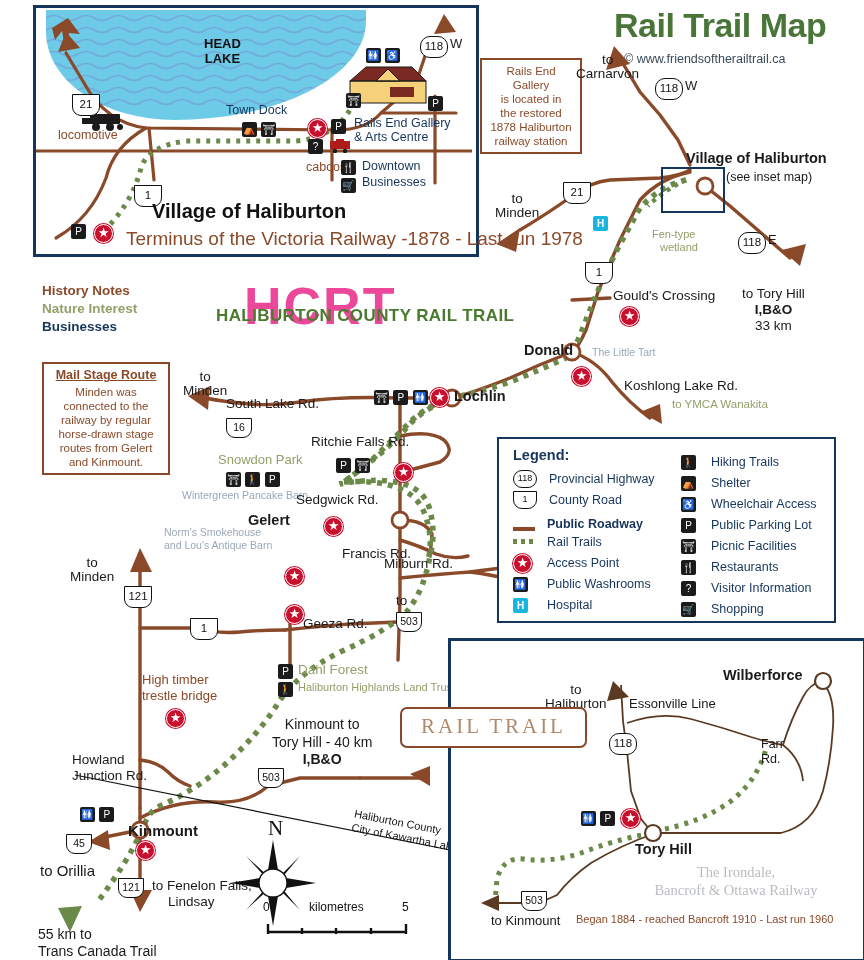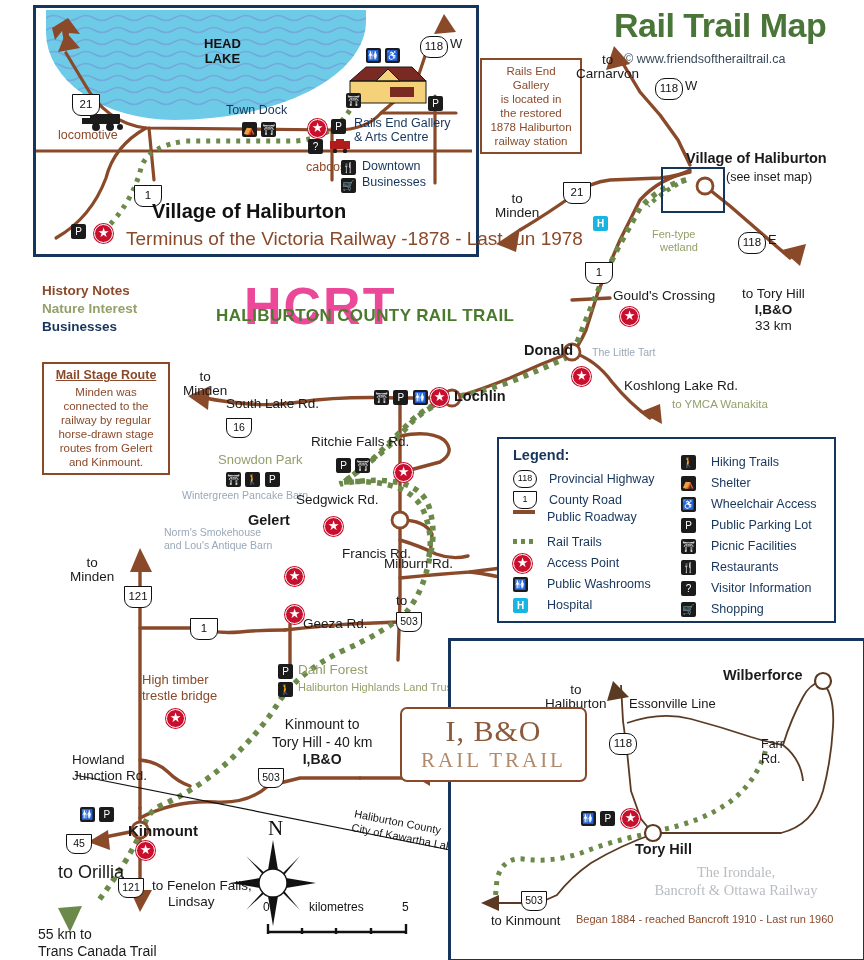--- a/index.html
+++ b/index.html
@@ -404,21 +404,21 @@
 </div>
 <div class="abs shield sm" style="left:258px;top:768px;">503</div>
 
 <div class="abs" style="left:80px;top:805px;">
   <span class="chip">🚻</span>
   <span class="chip">P</span>
 </div>
 <div class="abs nw" style="left:128px;top:822px;font-size:15px;font-weight:bold;">Kinmount</div>
 <div class="abs" style="left:136px;top:840px;"><span class="star-ic">★</span></div>
 <div class="abs shield sm" style="left:66px;top:834px;">45</div>
-<div class="abs nw" style="left:40px;top:862px;font-size:18px;margin-left:18px;">to Orillia</div>
+<div class="abs nw" style="left:40px;top:862px;font-size:15px;">to Orillia</div>
 <div class="abs shield sm" style="left:118px;top:878px;">121</div>
 <div class="abs" style="left:152px;top:878px;font-size:13.5px;line-height:1.2;">
   <div class="nw">to Fenelon Falls,</div>
   <div class="nw" style="margin-left:16px;">Lindsay</div>
 </div>
 <div class="abs" style="left:38px;top:926px;font-size:14px;line-height:1.2;">
   <div class="nw">55 km to</div>
   <div class="nw">Trans Canada Trail</div>
 </div>
 
@@ -465,21 +465,21 @@
 
   <div class="abs" style="left:14px;top:30px;">
     <div style="display:flex;align-items:center;height:20px;">
       <span class="shield prov" style="width:22px;height:16px;line-height:14px;font-size:9px;">118</span>
       <span class="legend-txt" style="margin-left:12px;">Provincial Highway</span>
     </div>
     <div style="display:flex;align-items:center;height:21px;">
       <span class="shield" style="width:22px;height:16px;line-height:14px;font-size:9px;">1</span>
       <span class="legend-txt" style="margin-left:12px;">County Road</span>
     </div>
-    <div style="display:flex;align-items:flex-start;height:21px;">
+    <div style="display:flex;align-items:flex-end;height:21px;font-weight:bold;">
       <span style="width:22px;height:4px;background:#8a4a2a;display:inline-block;"></span>
       <span class="legend-txt" style="margin-left:12px;">Public Roadway</span>
     </div>
     <div style="display:flex;align-items:center;height:21px;">
       <span style="width:22px;height:5px;display:inline-block;background:repeating-linear-gradient(90deg,#6b8a4a 0 4px,transparent 4px 8px);"></span>
       <span class="legend-txt" style="margin-left:12px;">Rail Trails</span>
     </div>
     <div style="display:flex;align-items:center;height:21px;">
       <span style="width:22px;display:inline-block;"><span class="star-ic">★</span></span>
       <span class="legend-txt" style="margin-left:12px;">Access Point</span>
@@ -572,15 +572,14 @@
   <div class="abs shield sm" style="left:70px;top:250px;">503</div>
   <div class="abs nw" style="left:40px;top:272px;font-size:13px;">to Kinmount</div>
   <div class="abs ibo-sub" style="left:170px;top:222px;width:230px;">
     <div>The Irondale,</div>
     <div>Bancroft &amp; Ottawa Railway</div>
   </div>
   <div class="abs ibo-hist nw" style="left:125px;top:272px;">Began 1884 - reached Bancroft 1910 - Last run 1960</div>
 </div>
 
 <div class="abs ibo-logo" style="left:400px;top:707px;width:163px;">
-  <div class="ibo-l1 nw">I, B&amp;O</div>
   <div class="ibo-l2 nw">RAIL TRAIL</div>
 </div>
 
 </body></html>

